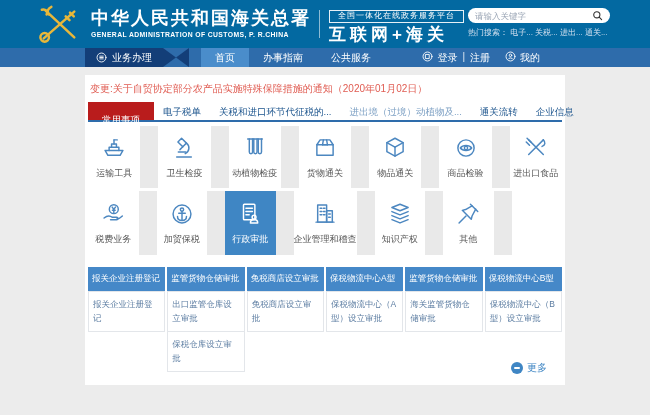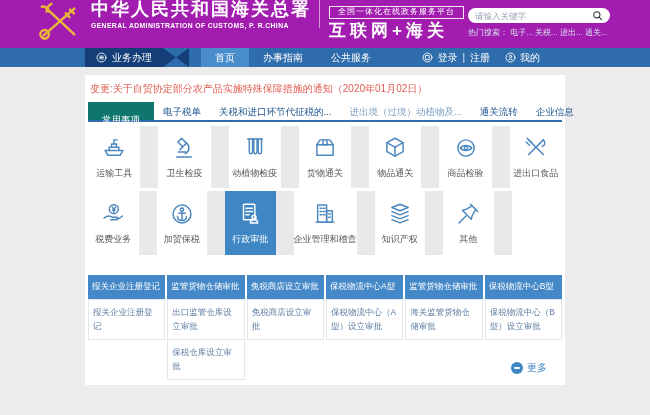--- a/index.html
+++ b/index.html
@@ -1,20 +1,20 @@
 <!DOCTYPE html>
 <html><head>
 <meta charset="utf-8">
 <style>
   *{box-sizing:border-box;margin:0;padding:0}
   body{font-family:"Liberation Sans","DejaVu Sans",sans-serif;background:#ececec}
   .page{position:relative;width:650px;height:415px;background:#ececec;overflow:hidden}
 
   
-  .hdr{height:48px;background:#a21caf;display:flex;align-items:flex-start;position:relative;color:#fff}
+  .hdr{height:48px;background:#0369a1;display:flex;align-items:center;position:relative;color:#fff}
   .logo{width:52px;height:42px;margin-left:33px;flex:0 0 auto}
   .titleblk{margin-left:6px;line-height:1.1}
   .title-cn{font-size:18px;font-weight:bold;letter-spacing:2px;white-space:nowrap}
   .title-en{font-size:6.8px;font-weight:bold;letter-spacing:.4px;margin-top:2px;white-space:nowrap}
   .hdr-divider{width:1px;height:28px;background:rgba(255,255,255,.55);margin:0 9px 0 8px}
   .platblk{line-height:1.1}
   .plat-badge{display:inline-block;font-size:8px;border:1px solid rgba(255,255,255,.9);padding:1px 8px;letter-spacing:1px}
   .plat-name{font-size:17px;font-weight:bold;letter-spacing:4px;margin-top:3px;white-space:nowrap}
   .hsearch{position:absolute;right:40px;top:8px;width:142px}
   .spill{height:15px;background:#fff;border-radius:10px;display:flex;align-items:center;padding:0 7px}
@@ -26,44 +26,44 @@
   
   .nav{height:19px;background:#2e6cab;display:flex;align-items:stretch;font-size:10px;color:#fff}
   .nav-menu{background:#133e78;display:flex;align-items:center;gap:5px;padding:0 11px;margin-left:85px;cursor:pointer}
   .bowtie{width:26px;height:19px;display:block}
   .nav-tabs{display:flex;margin-left:12px}
   .nav-tab{line-height:19px;padding:0 14px;cursor:pointer;white-space:nowrap}
   .nav-tab.active{background:#4a8dcb}
   .nav-right{margin-left:auto;display:flex;align-items:center;gap:5px;padding-right:110px;white-space:nowrap}
   .nic{width:11px;height:11px;flex:0 0 auto}
   .nav-right .sep{opacity:.85;margin:0 1px}
-  .nav-right .grp{display:flex;align-items:center;gap:4px;cursor:pointer}
+  .nav-right .grp{display:flex;gap:4px;cursor:pointer}
   .nav-right .grp+.grp{margin-left:10px}
 
   
   .card{position:absolute;left:85px;top:75px;width:480px;height:310px;background:#fff;padding:0 3px}
   .annc{font-size:10px;color:#e05c52;padding:7px 2px 5px;white-space:nowrap;overflow:hidden;cursor:pointer}
 
   .tabs{display:flex;align-items:stretch;height:20px;border-bottom:2px solid #2e6cab;font-size:9.5px;margin-top:1px}
   .tab{line-height:20px;padding:0 9px;color:#1a538c;white-space:nowrap;cursor:pointer}
-  .tab.active{background:#0f766e;color:#fff;padding:8px 14px}
+  .tab.active{background:#b91c1c;color:#fff;padding:8px 14px}
   .tab.muted{color:#7da0c4}
 
   .gridwrap{margin-top:4px;background:#e9e9e9;display:grid;grid-template-columns:repeat(7,1fr);gap:18px}
   .gridwrap.r2{margin-top:3px}
   .cell{background:#fff;height:62px;display:flex;flex-direction:column;align-items:center;justify-content:center;cursor:pointer}
   .gridwrap.r2 .cell{height:64px}
   .cell.selected{background:#3f86c4}
   .cell.selected .clabel{color:#fff}
   .cell.selected .cicon{color:#fff}
   .cell.filler{cursor:default}
   .cicon{width:26px;height:26px;color:#4c87c0}
   .clabel{font-size:9px;color:#555;margin-top:6px;white-space:nowrap}
 
-  .subrow{display:grid;grid-template-columns:repeat(6,1fr);gap:2px;margin-top:20px;align-items:start}
+  .subrow{display:grid;grid-template-columns:repeat(6,1fr);gap:2px;margin-top:12px;align-items:start}
   .sphead{background:#4588c8;color:#fff;font-size:8.5px;padding:6px 4px;white-space:nowrap;overflow:hidden;cursor:pointer}
   .spitem{background:#fff;border:1px solid #e3e6ea;font-size:8.5px;color:#5b7ca1;padding:6px 4px;line-height:1.6;cursor:pointer}
   .spitem+.spitem{margin-top:-1px}
 
   .more{position:absolute;right:18px;bottom:10px;display:flex;align-items:center;gap:4px;font-size:10px;color:#3f86c4;cursor:pointer}
   .more-ic{width:12px;height:12px;border-radius:50%;background:#3f86c4;position:relative}
   .more-ic::after{content:"";position:absolute;left:3px;right:3px;top:5px;height:2px;background:#fff;border-radius:1px}
 
   .symdefs{position:absolute;width:0;height:0;overflow:hidden}
 </style>

